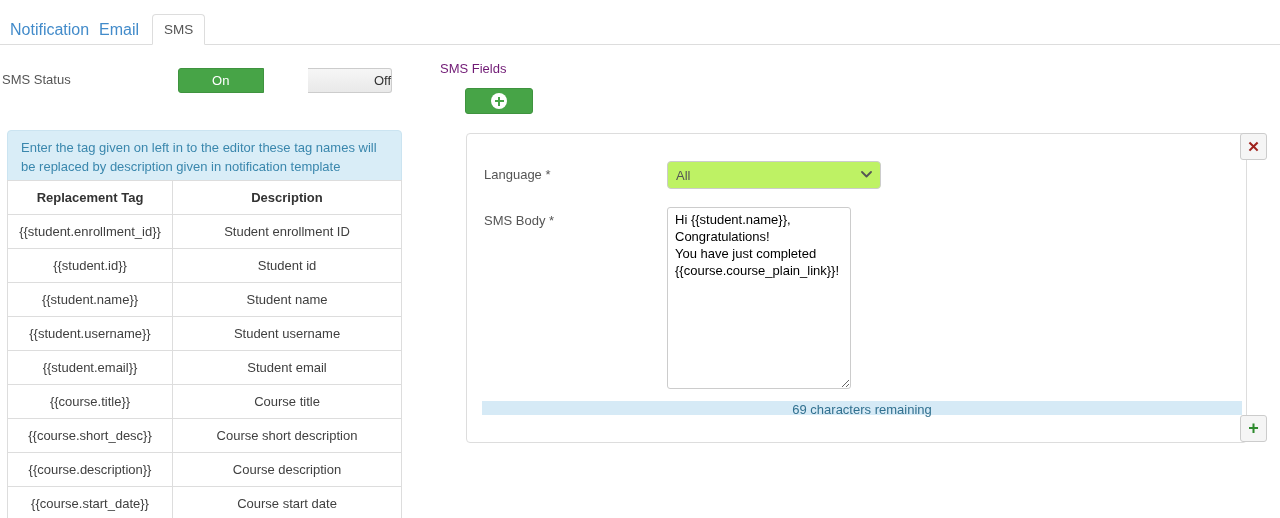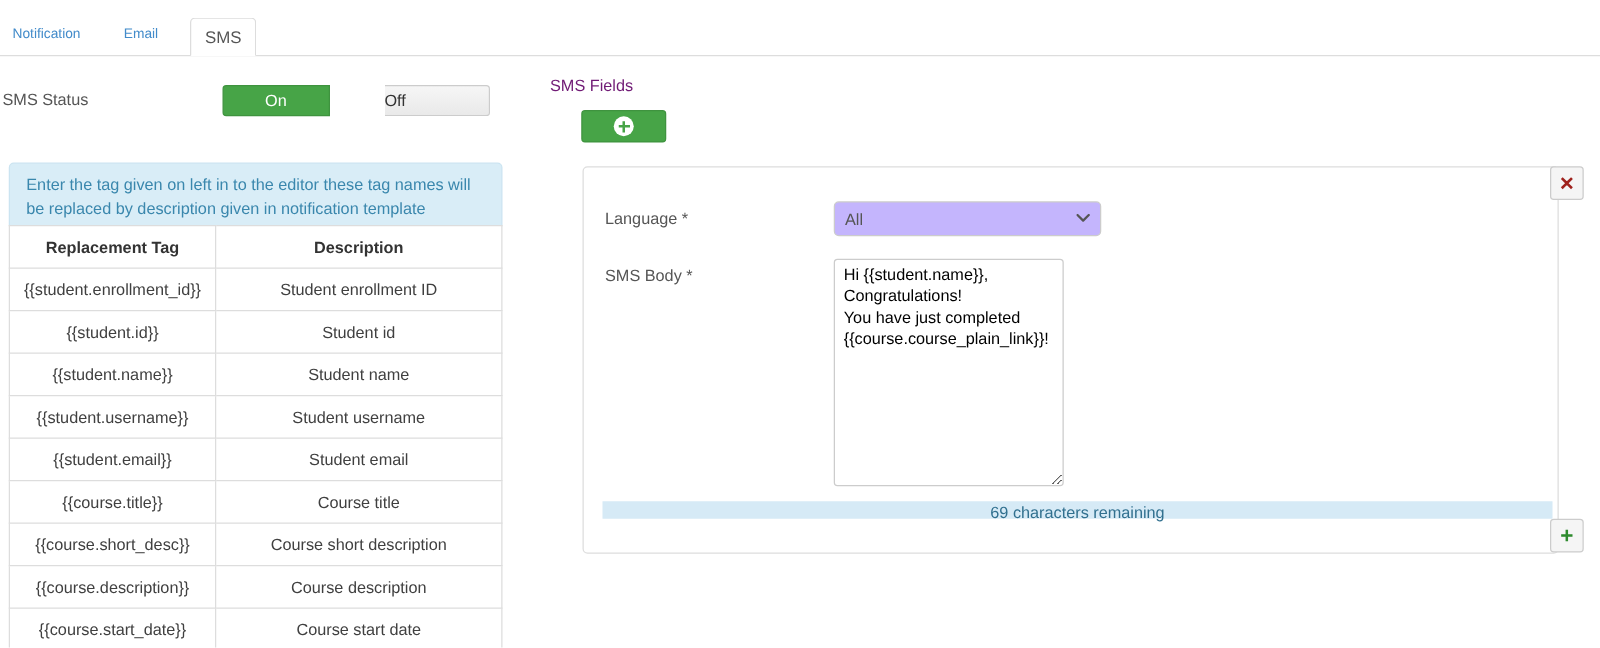--- a/index.html
+++ b/index.html
@@ -1,34 +1,34 @@
 <!DOCTYPE html>
 <html><head>
 <meta charset="utf-8">
 <style>
   * { margin:0; padding:0; box-sizing:border-box; }
   html,body { width:1280px; height:518px; background:#fff; overflow:hidden;
     font-family:"Liberation Sans", sans-serif; font-size:13px; color:#333; position:relative; }
 
   
   .tabbar { position:absolute; top:14px; left:0; width:1280px; height:31px; border-bottom:1px solid #ddd; }
-  .tab-link { position:absolute; top:7px; color:#428bca; font-size:11px; text-decoration:none; cursor:pointer; }
+  .tab-link { position:absolute; top:7px; color:#428bca; font-size:16px; text-decoration:none; cursor:pointer; }
   .tab-link.t0 { left:10px; }
   .tab-link.t1 { left:99px; }
   .tab-active { position:absolute; left:152px; top:0; height:31px; line-height:29px; padding:0 11px;
     background:#fff; border:1px solid #ddd; border-bottom:1px solid #fff; border-radius:4px 4px 0 0;
     color:#555; font-size:13.5px; cursor:default; }
 
   
   .sms-status-label { position:absolute; left:2px; top:72px; color:#555; }
   .toggle { position:absolute; left:178px; top:68px; width:214px; height:25px; display:flex;gap:44px; }
   .toggle-on { flex:1; background:#47a447; border:1px solid #3f933f; border-radius:3px 0 0 3px;
     color:#fff; text-align:center; line-height:23px; cursor:pointer; }
   .toggle-off { flex:1; background:linear-gradient(#f6f6f6,#e9e9e9); border:1px solid #ccc; border-left:none;
-    border-radius:0 3px 3px 0; color:#333; text-align:left; line-height:23px; cursor:pointer; }
+    border-radius:0 3px 3px 0; color:#333; text-align:right; line-height:23px; cursor:pointer; }
 
   .alert-info { position:absolute; left:7px; top:111px; width:395px; background:#d9edf7;
     border:1px solid #cbe4f1; border-radius:4px; color:#3a87ad; padding:7px 13px; line-height:19px;margin-top:19px; }
 
   .tag-table { position:absolute; left:7px; top:180px; width:395px; border-collapse:collapse; background:#fff; }
   .tag-table th, .tag-table td { border:1px solid #ddd; padding:0 8px; height:34px; text-align:center;
     font-size:13px; vertical-align:middle; }
   .tag-table th { font-weight:bold; color:#333; }
   .tag-table td { color:#404040; }
   .col-tag { width:165px; }
@@ -47,21 +47,21 @@
     border-radius:3px; display:flex; align-items:center; justify-content:center; cursor:pointer; }
   .card-close { top:-1px; right:-21px; color:#9f221d; font-weight:bold; font-size:15px; }
   .card-add { bottom:0px; right:-21px; color:#2e8b2e; font-weight:bold; font-size:18px; }
 
   .f-label { position:absolute; left:17px; color:#555; }
   .lbl-language { top:33px; }
   .lbl-body { top:79px; }
 
   .select-wrap { position:absolute; left:200px; top:27px; width:214px; height:28px; }
   .select-wrap select { width:100%; height:100%; appearance:none; -webkit-appearance:none; -moz-appearance:none;
-    border:1px solid #ccc; border-radius:4px; background:#c4b5fd; color:#555; font-size:13px;
+    border:1px solid #ccc; border-radius:4px; background:#bef264; color:#555; font-size:13px;
     font-family:"Liberation Sans", sans-serif; padding:0 22px 0 8px; cursor:pointer; }
   .chevron { position:absolute; right:9px; top:10px; pointer-events:none; line-height:0; }
 
   .body-textarea { position:absolute; left:200px; top:73px; width:184px; height:182px; border:1px solid #ccc;
     border-radius:3px; padding:3px 7px; font-family:"Liberation Sans", sans-serif; font-size:13px;
     line-height:17px; color:#000000; resize:both; }
 
   .chars-bar { position:absolute; left:15px; top:267px; width:760px; height:14px; background:#d6eaf6;
     color:#31708f; text-align:center; line-height:18px; font-size:13px; }
 </style>

